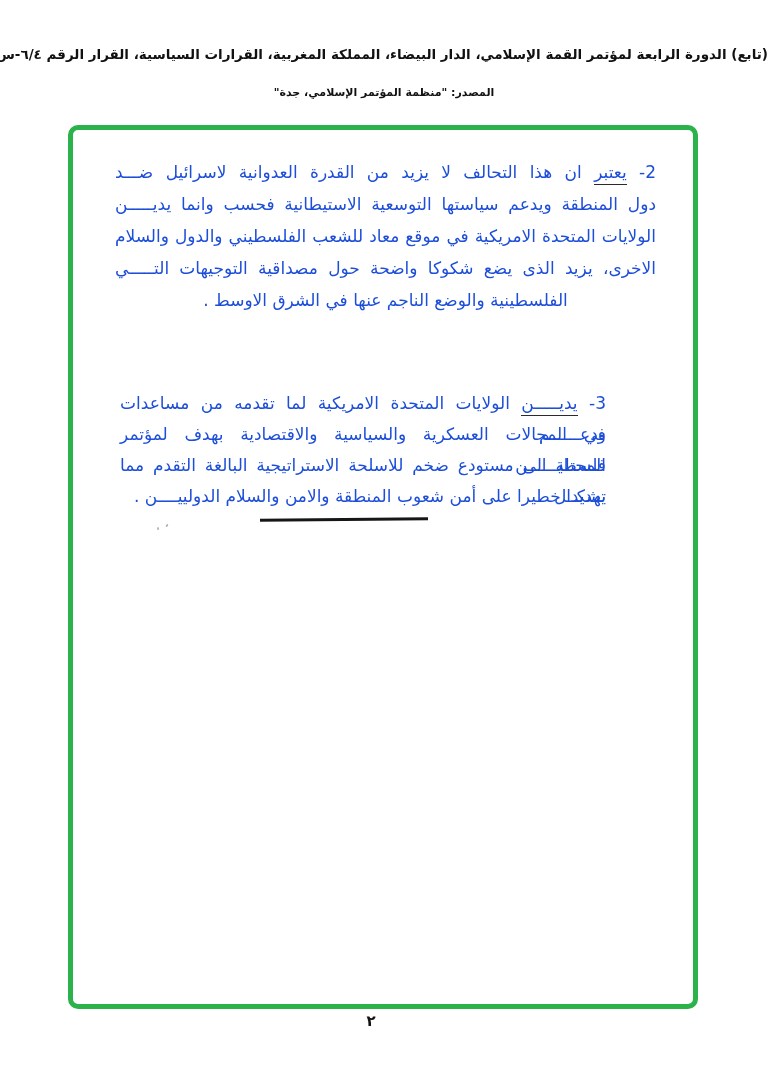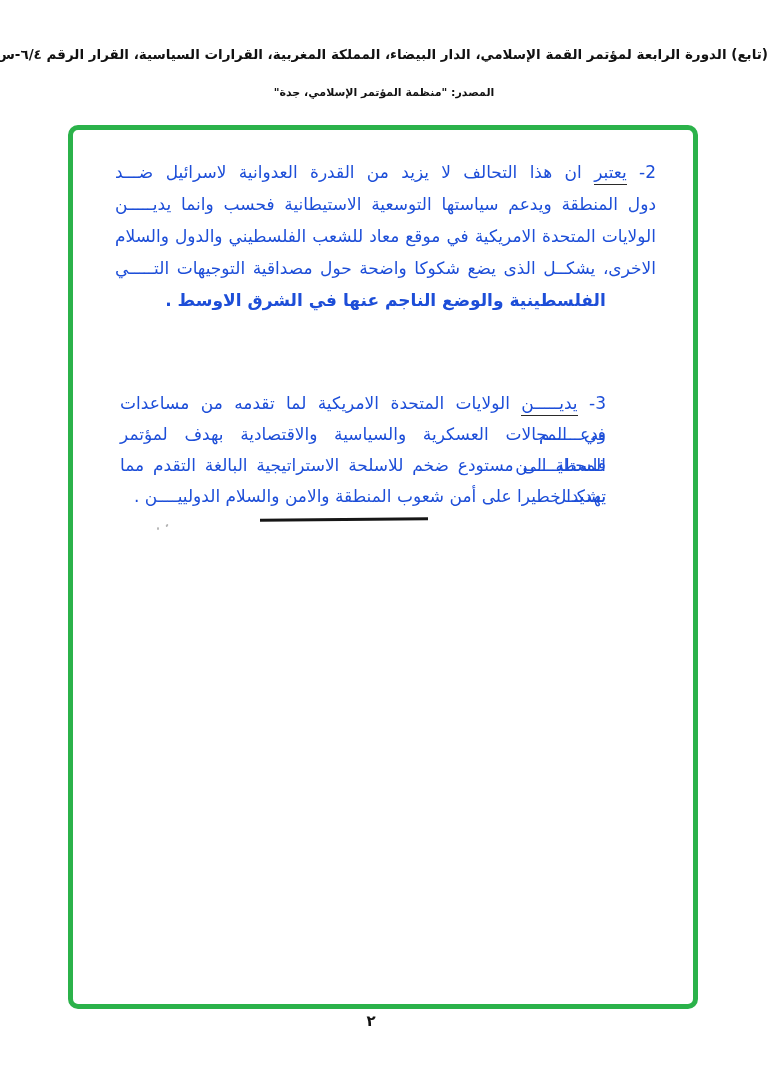--- a/index.html
+++ b/index.html
@@ -39,21 +39,21 @@
   .para{position:absolute;font-size:17px;color:#1d4ed8;}
   .para .line{
     text-align:justify;
     text-align-last:justify;
   }
   .para2{left:115px;top:156px;width:541px;}
   .para2 .line{line-height:32px;height:32px;}
   .para3{left:120px;top:352px;width:486px;margin-top:36px;}
   .para3 .line{line-height:31px;height:31px;}
   .para .line.center{
-    text-align:right;text-align-last:center;font-weight:bold;
+    text-align:right;text-align-last:center;
   }
   .para .line.startalign{
     text-align:left;text-align-last:right;
   }
   .lead{
     border-bottom:1.5px solid #2a2a2a;
     padding-bottom:2px;
   }
 
   .divider{
@@ -84,21 +84,21 @@
   <div class="frame"></div>
 
   <div class="para para2" dir="rtl">
     <div class="line">
       <span>2-</span>
       <span class="lead">يعتبر</span>
       <span>ان هذا التحالف لا يزيد من القدرة العدوانية لاسرائيل ضـــد</span>
     </div>
     <div class="line">دول المنطقة ويدعم سياستها التوسعية الاستيطانية فحسب وانما يديـــــن</div>
     <div class="line">الولايات المتحدة الامريكية في موقع معاد للشعب الفلسطيني والدول والسلام</div>
-    <div class="line">الاخرى، يشكــل الذى يضع شكوكا واضحة حول مصداقية التوجيهات التـــــي</div>
+    <div class="line">الاخرى، يزيد الذى يضع شكوكا واضحة حول مصداقية التوجيهات التـــــي</div>
     <div class="line center">الفلسطينية والوضع الناجم عنها في الشرق الاوسط .</div>
   </div>
 
   <div class="para para3" dir="rtl">
     <div class="line">
       <span>3-</span>
       <span class="lead">يديـــــن</span>
       <span>الولايات المتحدة الامريكية لما تقدمه من مساعدات ودعــــــم</span>
     </div>
     <div class="line">في المجالات العسكرية والسياسية والاقتصادية بهدف لمؤتمر فلسطيــــــن</div>

